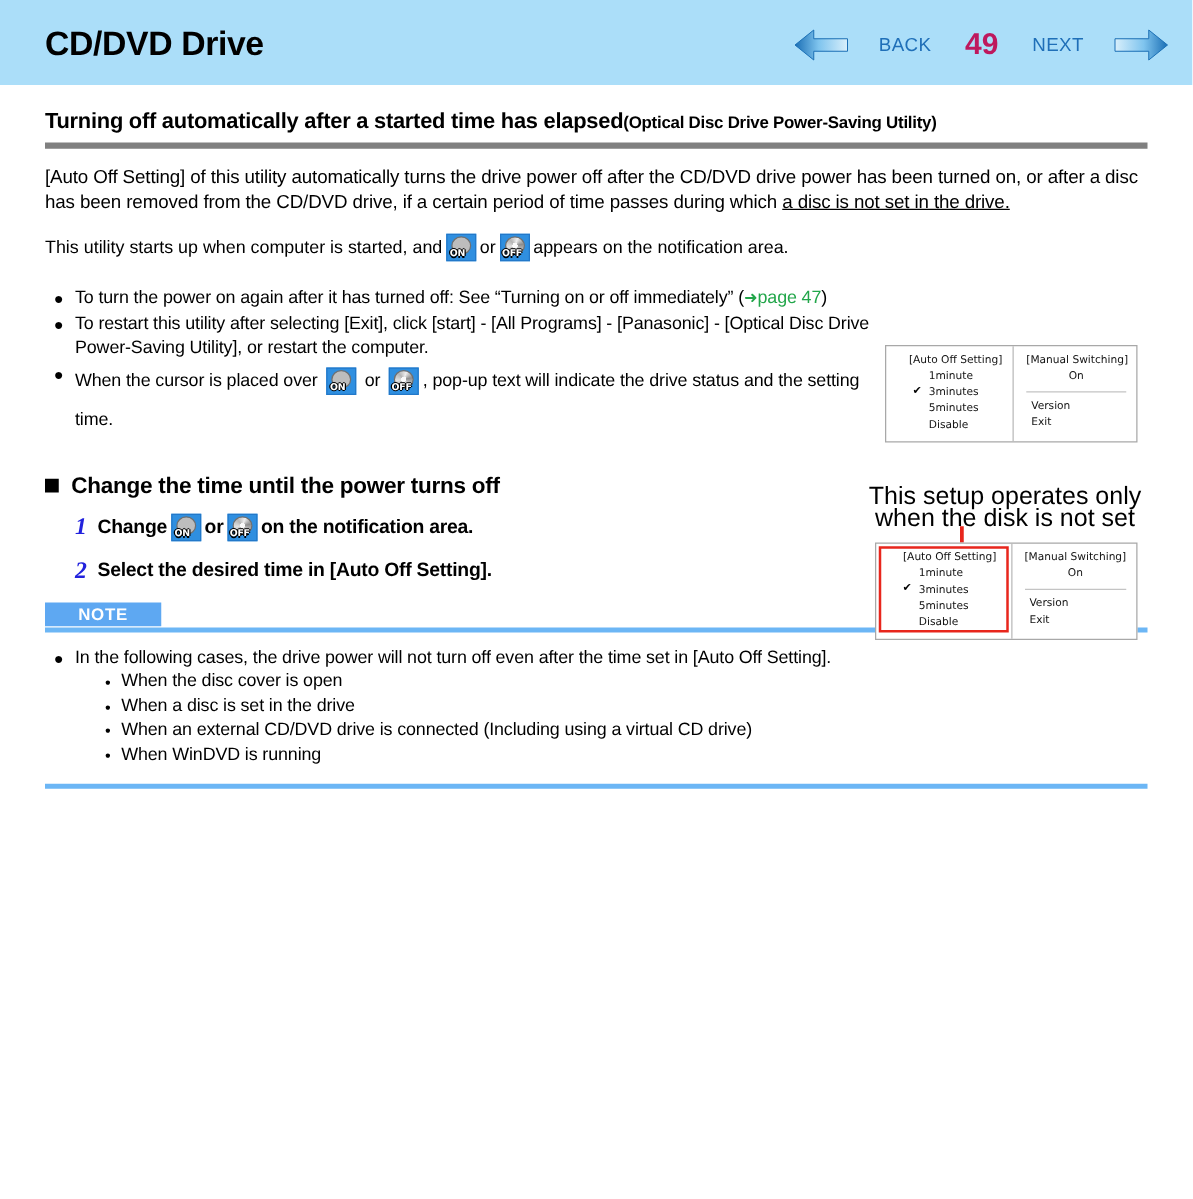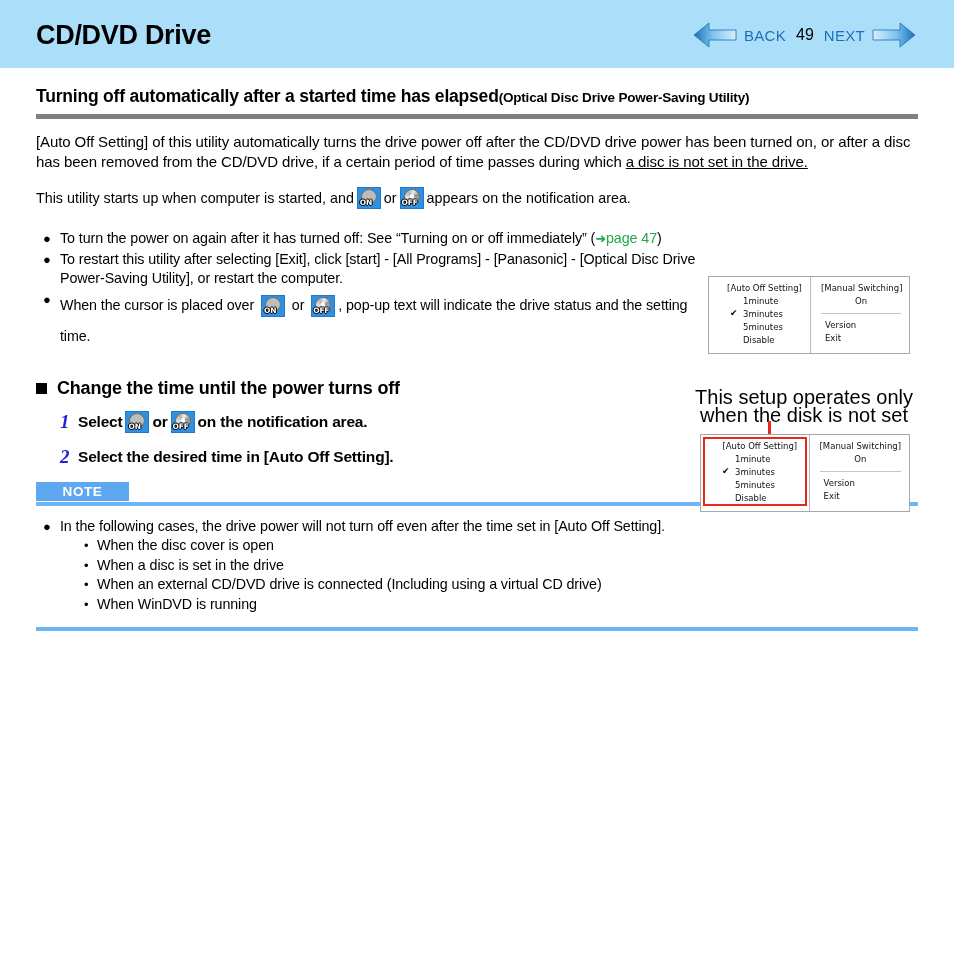--- a/index.html
+++ b/index.html
@@ -26,36 +26,36 @@
     position: absolute;
     left: 36px;
     top: 20px;
     font-size: 27px;
     font-weight: bold;
     letter-spacing: -0.3px;
     color: #000;
   }
   .nav {
     position: absolute;
-    right: 38px;
+    right: 19px;
     top: 22px;
     display: flex;
     align-items: center;
-    gap: 7px;
+    gap: 24px;
     text-align: right;
   }
   .nav-label {
     font-size: 15px;
     color: #1f6fb8;
     letter-spacing: 0.3px;
   }
   .nav-page {
-    font-size: 16px;
-    font-weight: normal;
-    color: #000000;
+    font-size: 24px;
+    font-weight: bold;
+    color: #be185d;
     padding: 0 3px;
   }
   .arrow-svg { display: block; }
 
   
   .content {
     position: relative;
     padding: 0 36px;
   }
   .sec-head {
@@ -456,21 +456,21 @@
 
   <div class="sub-head">
     <span class="sq"></span>
     <span>Change the time until the power turns off</span>
   </div>
 
   <div class="steps">
     <div class="step">
       <span class="num">1</span>
       <span class="stext">
-        <span>Select</span>
+        <span>Change</span>
         <span class="tray-icon on">
           <span class="disc"></span>
           <span class="tag">ON</span>
         </span>
         <span>or</span>
         <span class="tray-icon off">
           <span class="disc"></span>
           <span class="tag">OFF</span>
         </span>
         <span>on the notification area.</span>

